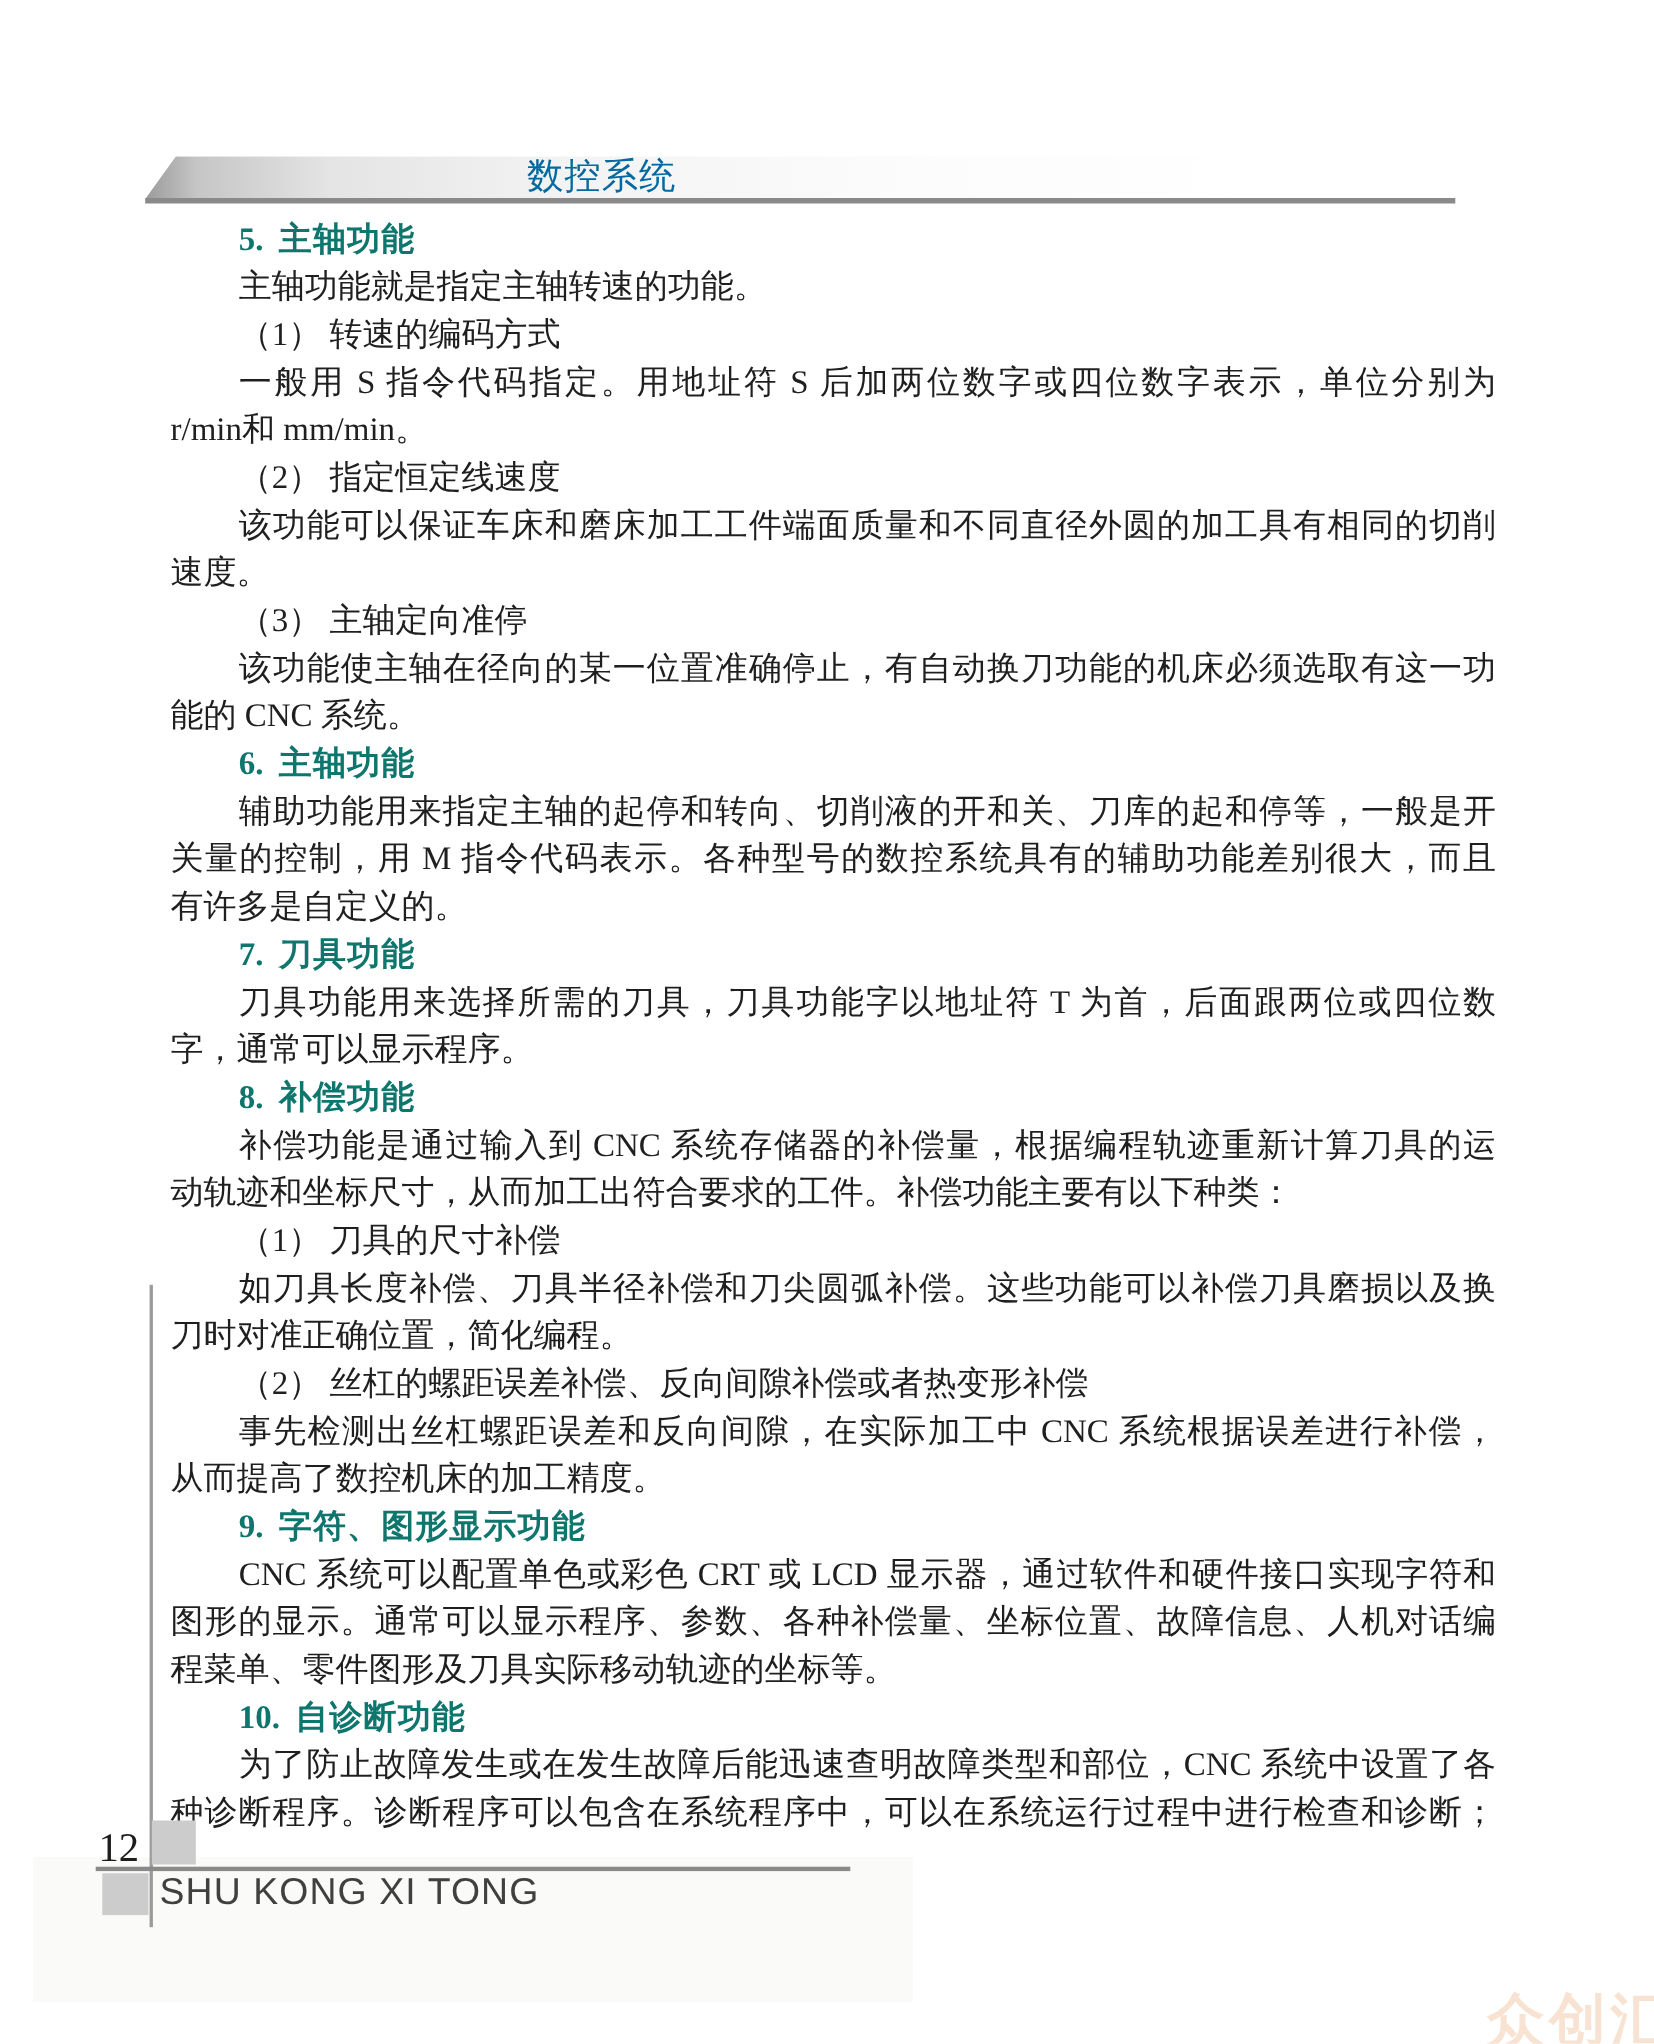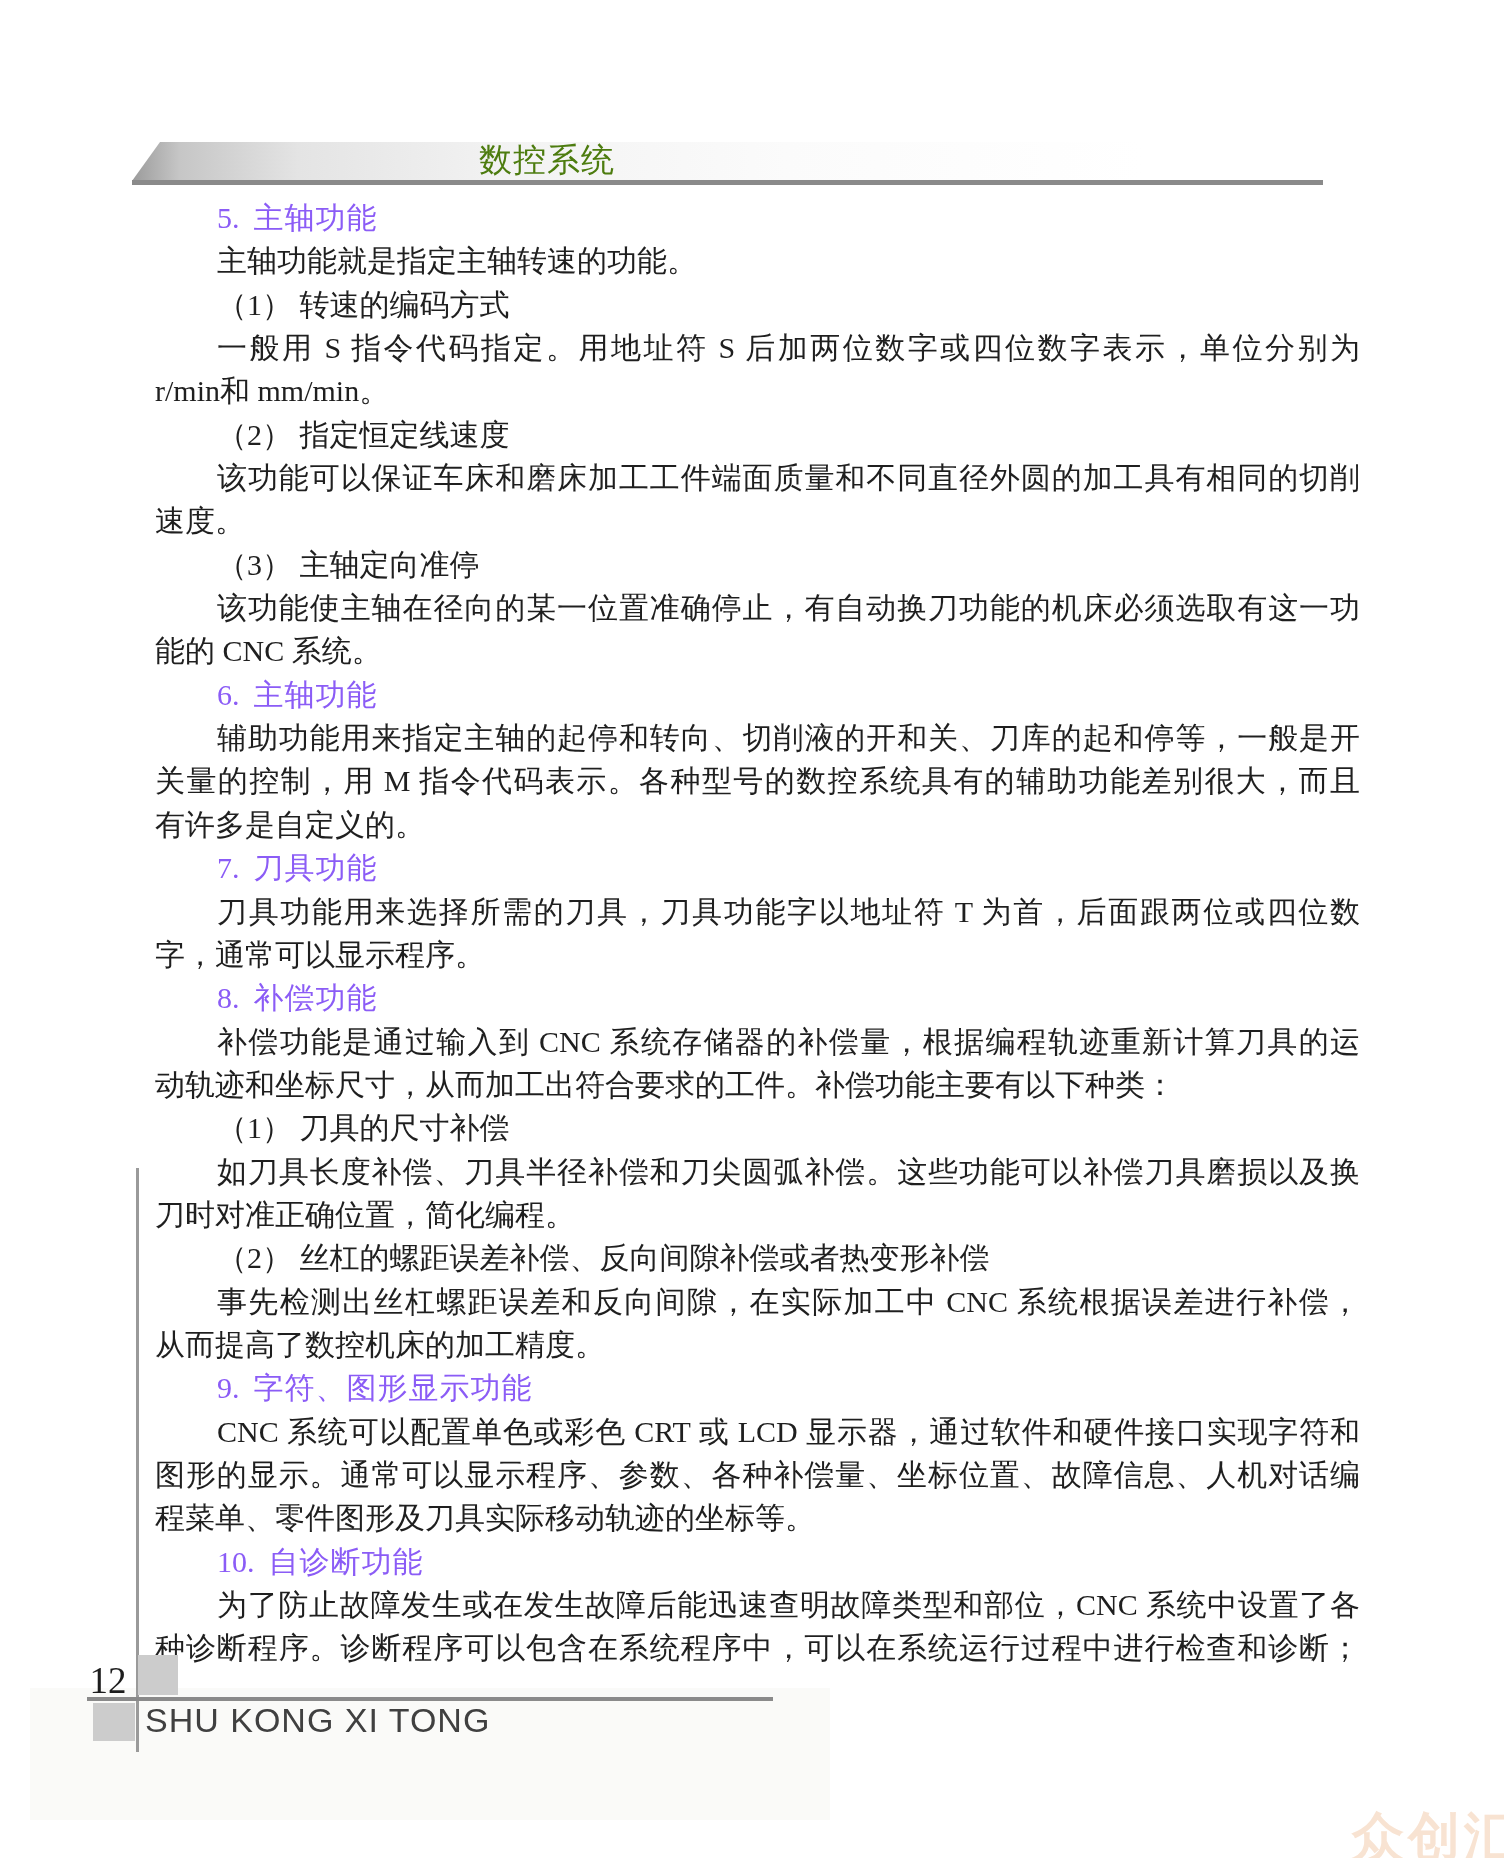--- a/index.html
+++ b/index.html
@@ -14,32 +14,32 @@
   
   .header-bar{
     position:absolute;left:132px;top:142px;width:1191px;height:39px;
     background:linear-gradient(to right,#9b9b9b 0%,#c6c6c6 4%,#e4e4e4 14%,#f3f3f3 32%,#fbfbfb 55%,#ffffff 85%);
     clip-path:polygon(28px 0,100% 0,100% 100%,0 100%);
   }
   .header-rule{position:absolute;left:132px;top:180px;width:1191px;height:5px;background:#8a8a8a;}
   .page-title{
     position:absolute;left:479px;top:141px;
     font-family:"Liberation Sans","DejaVu Sans",sans-serif;
-    font-size:33px;line-height:38px;color:#4d7c0f;letter-spacing:1px;
+    font-size:33px;line-height:38px;color:#0369a1;letter-spacing:1px;
   }
 
   
   .body-text{
     position:absolute;left:155px;top:196px;width:1205px;
     font-size:30px;color:#1f1f1f;
   }
   .line{height:43.35px;line-height:43.35px;white-space:nowrap;}
   .line.fill{white-space:normal;text-align:justify;text-align-last:justify;}
   .line.indent{padding-left:62px;box-sizing:border-box;}
-  .line.heading{font-weight:normal;color:#8b5cf6;}
+  .line.heading{font-weight:bold;color:#0f766e;}
   .hnum{font-family:"Liberation Serif","DejaVu Serif",serif;margin-right:14px;}
   .hlabel{font-family:"Liberation Sans","DejaVu Sans",sans-serif;letter-spacing:1px;}
 
   
   .left-rule{position:absolute;left:136px;top:1168px;width:3px;height:584px;background:#9a9a9a;}
   .footer-square-top{position:absolute;left:138px;top:1655px;width:40px;height:40px;background:#cccccc;}
   .page-number{position:absolute;left:88px;top:1659px;width:40px;text-align:center;
     font-size:37px;color:#1d1d1d;}
   .footer-rule{position:absolute;left:87px;top:1697px;width:686px;height:4px;background:#8a8a8a;}
   .footer-square-bottom{position:absolute;left:93px;top:1703px;width:42px;height:38px;background:#cccccc;}

